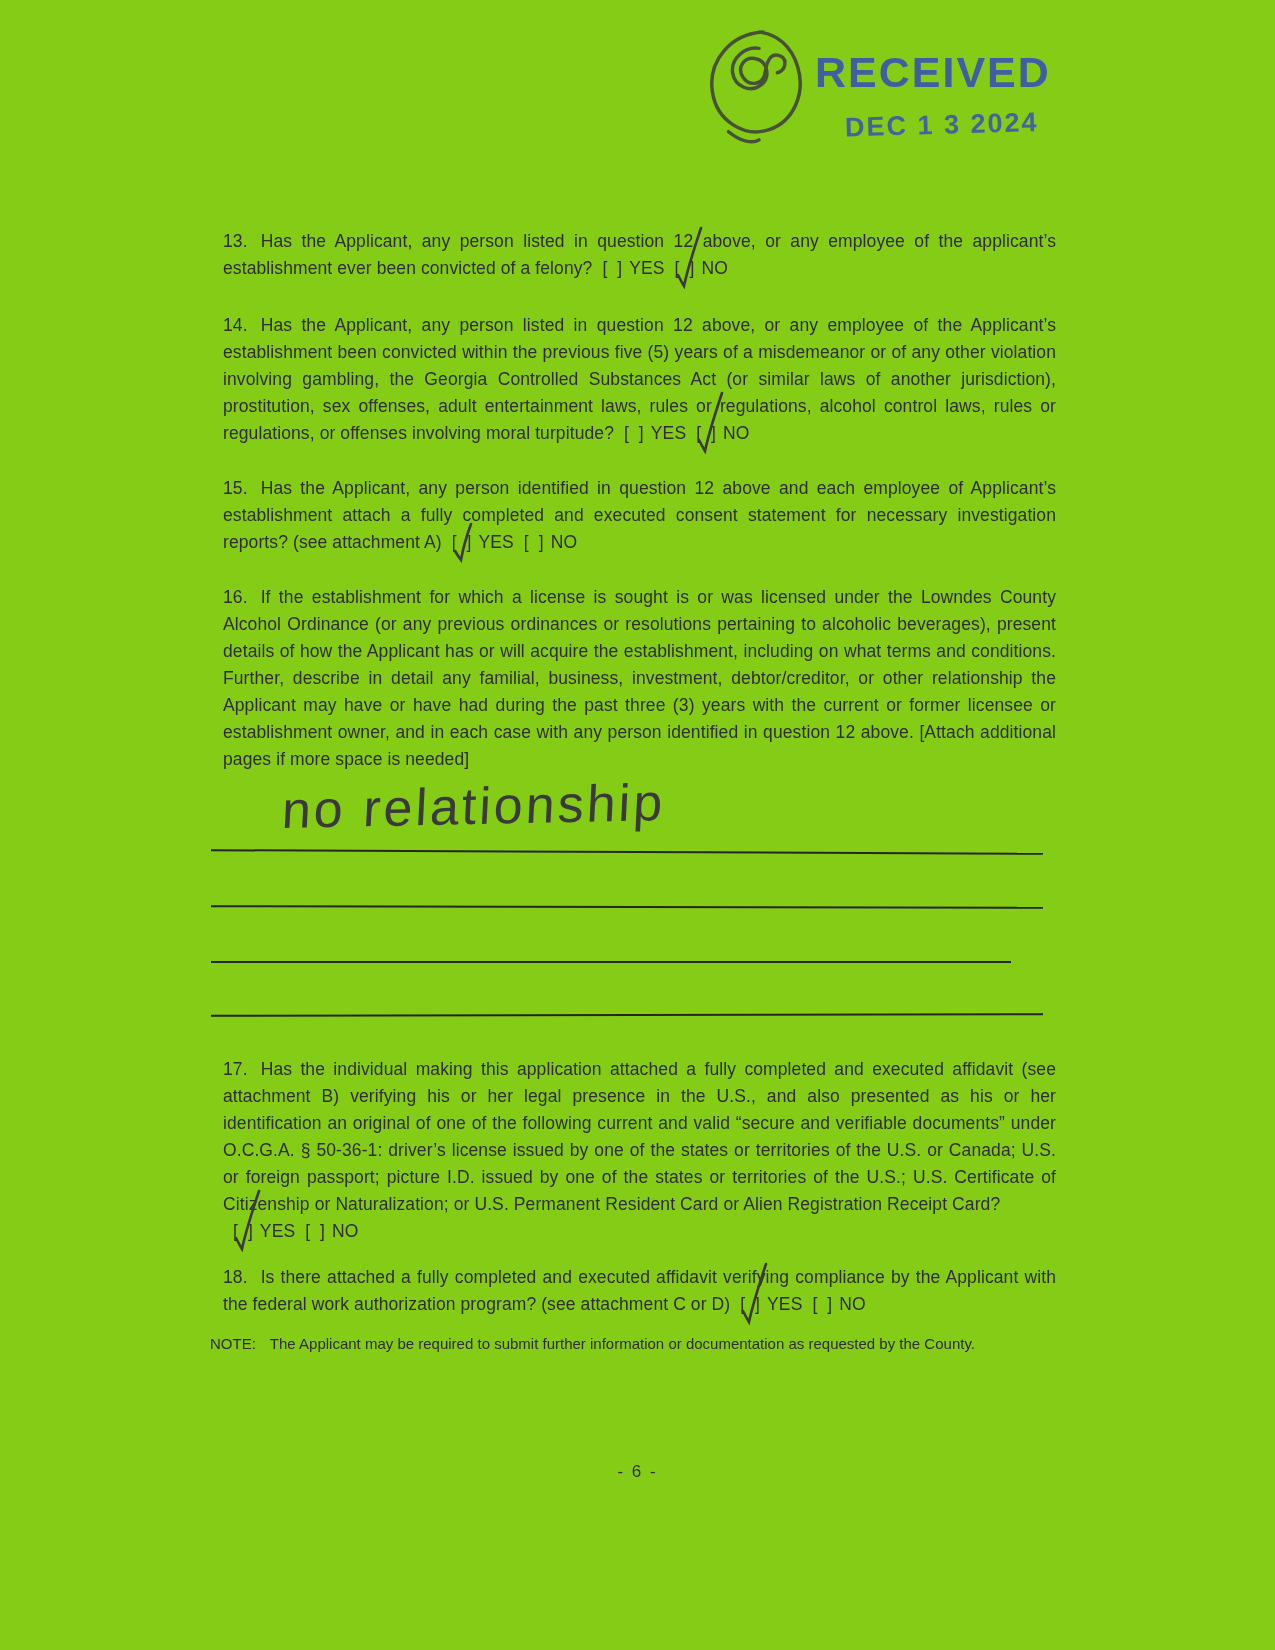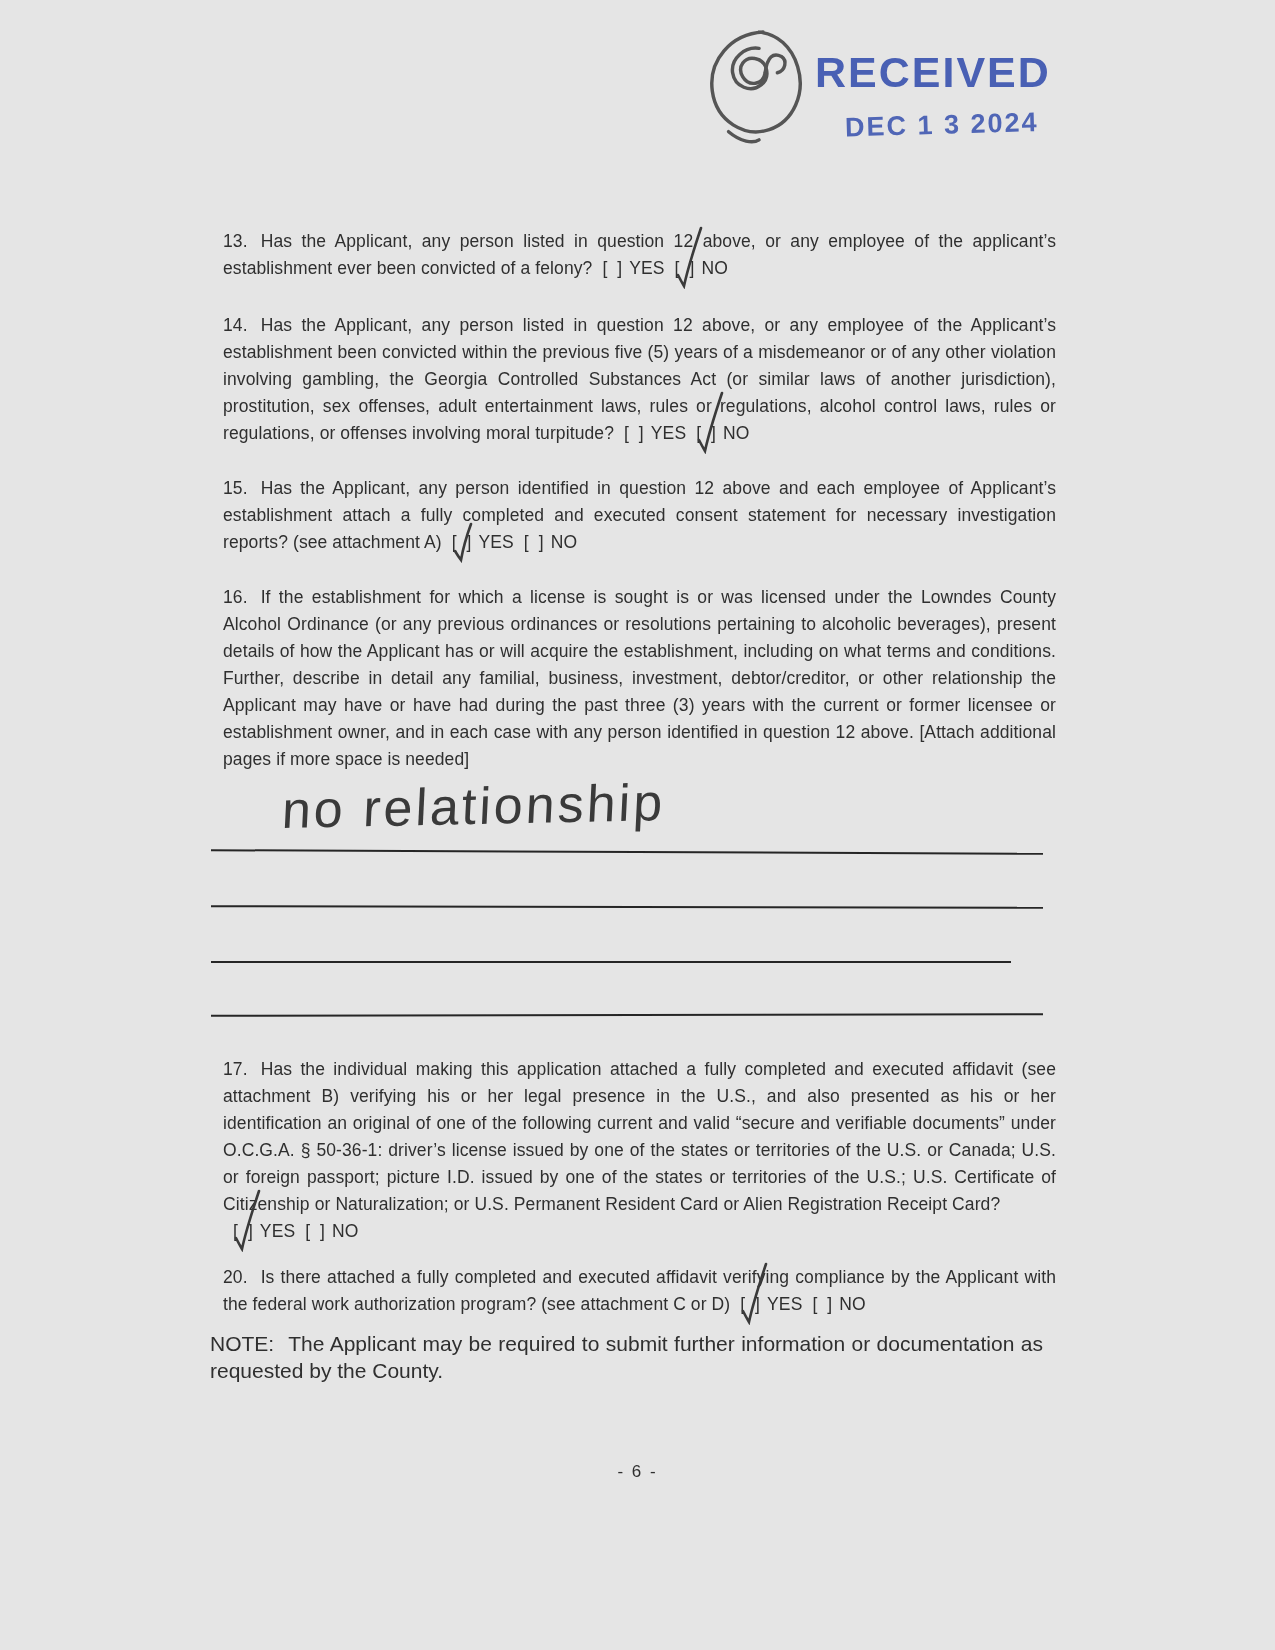--- a/index.html
+++ b/index.html
@@ -1,19 +1,19 @@
 <!DOCTYPE html>
 <html style="--stamp-blue: #3c55b0; --hand-ink: #3a3a3a;"><head>
 <meta charset="utf-8">
 <style>
   html,body{margin:0;padding:0;background:#ffffff;}
   .page{
     position:relative;
     width:1275px;height:1650px;
-    background:#e5e5e5;
+    background:#84cc16;
     font-family:"Liberation Sans", sans-serif;
     color:#2f2f2f;
     overflow:hidden;
   }
   
   .stamp{position:absolute;left:815px;top:48px;color:var(--stamp-blue,#3c55b0);}
   .stamp-received{
     font-size:43px;font-weight:600;letter-spacing:2px;
     transform:scaleY(.98);opacity:.92;
   }
@@ -43,21 +43,21 @@
   .ans-line.l4{top:1014px;transform:rotate(-.1deg);}
   .handwriting{
     position:absolute;left:282px;top:776px;
     font-size:52px;color:var(--hand-ink,#3a3a3a);
     letter-spacing:3px;white-space:nowrap;
     transform:rotate(-1.2deg) skewX(-4deg);
   }
   
   .note{
     position:absolute;left:210px;top:1330px;width:833px;margin:0;
-    font-size:21px;line-height:27px;text-align:justify;
+    font-size:15px;line-height:27px;text-align:justify;
     -moz-text-align-last:left;text-align-last:left;
   }
   .note-label{margin-right:14px;}
   .page-number{
     position:absolute;left:0;top:1462px;width:1275px;
     text-align:center;font-size:17px;letter-spacing:2px;
   }
 </style>
 </head>
 <body>
@@ -84,21 +84,21 @@
       <p class="question" style="top: 299px;"><span class="qnum">14.</span><span>Has the Applicant, any person listed in question 12 above, or any employee of the Applicant’s establishment been convicted within the previous five (5) years of a misdemeanor or of any other violation involving gambling, the Georgia Controlled Substances Act (or similar laws of another jurisdiction), prostitution, sex offenses, adult entertainment laws, rules or regulations, alcohol control laws, rules or regulations, or offenses involving moral turpitude?</span><span class="cbox"><span>[&nbsp;&nbsp;]</span></span><span class="opt-label">YES</span><span class="cbox"><span>[&nbsp;&nbsp;]</span><svg class="check-svg check-tall" viewBox="0 0 30 64">
             <path d="M4 50 Q7 56 10 61 Q14 42 27 3" fill="none" stroke="#3a3a3a" stroke-width="2.6" stroke-linecap="round"></path>
           </svg></span><span class="opt-label">NO</span></p>
       <p class="question" style="top: 462px;"><span class="qnum">15.</span><span>Has the Applicant, any person identified in question 12 above and each employee of Applicant’s establishment attach a fully completed and executed consent statement for necessary investigation reports?  (see attachment A)</span><span class="cbox"><span>[&nbsp;&nbsp;]</span><svg class="check-svg check-short" viewBox="0 0 22 42">
             <path d="M3 30 Q6 35 9 39 Q12 22 19 3" fill="none" stroke="#3a3a3a" stroke-width="2.6" stroke-linecap="round"></path>
           </svg></span><span class="opt-label">YES</span><span class="cbox"><span>[&nbsp;&nbsp;]</span></span><span class="opt-label">NO</span></p>
       <p class="question" style="top: 571px;"><span class="qnum">16.</span><span>If the establishment for which a license is sought is or was licensed under the Lowndes County Alcohol Ordinance (or any previous ordinances or resolutions pertaining to alcoholic beverages), present details of how the Applicant has or will acquire the establishment, including on what terms and conditions.  Further, describe in detail any familial, business, investment, debtor/creditor, or other relationship the Applicant may have or have had during the past three (3) years with the current or former licensee or establishment owner, and in each case with any person identified in question 12 above.  [Attach additional pages if more space is needed]</span></p>
       <p class="question" style="top: 1043px;"><span class="qnum">17.</span><span>Has the individual making this application attached a fully completed and executed affidavit (see attachment B) verifying  his or her legal presence in the U.S., and also presented as his or her identification an original of one of the following current and valid “secure and verifiable documents” under O.C.G.A. § 50-36-1: driver’s license issued by one of the states or territories of the U.S. or Canada; U.S. or foreign passport; picture I.D. issued by one of the states or territories of the U.S.; U.S. Certificate of Citizenship or Naturalization; or U.S. Permanent Resident Card or Alien Registration Receipt Card?</span><br><span class="cbox"><span>[&nbsp;&nbsp;]</span><svg class="check-svg check-tall" viewBox="0 0 30 64">
             <path d="M4 50 Q7 56 10 61 Q14 42 27 3" fill="none" stroke="#3a3a3a" stroke-width="2.6" stroke-linecap="round"></path>
           </svg></span><span class="opt-label">YES</span><span class="cbox"><span>[&nbsp;&nbsp;]</span></span><span class="opt-label">NO</span></p>
-      <p class="question" style="top: 1251px;"><span class="qnum">20.</span><span>Is there attached a fully completed and executed affidavit verifying compliance by the Applicant with the federal work authorization program?  (see attachment C or D)</span><span class="cbox"><span>[&nbsp;&nbsp;]</span><svg class="check-svg check-tall" viewBox="0 0 30 64">
+      <p class="question" style="top: 1251px;"><span class="qnum">18.</span><span>Is there attached a fully completed and executed affidavit verifying compliance by the Applicant with the federal work authorization program?  (see attachment C or D)</span><span class="cbox"><span>[&nbsp;&nbsp;]</span><svg class="check-svg check-tall" viewBox="0 0 30 64">
             <path d="M4 50 Q7 56 10 61 Q14 42 27 3" fill="none" stroke="#3a3a3a" stroke-width="2.6" stroke-linecap="round"></path>
           </svg></span><span class="opt-label">YES</span><span class="cbox"><span>[&nbsp;&nbsp;]</span></span><span class="opt-label">NO</span></p>
     </div>
 
   <div class="handwriting">no relationship</div>
   <div class="ans-line l1"></div>
   <div class="ans-line l2"></div>
   <div class="ans-line l3"></div>
   <div class="ans-line l4"></div>
 

